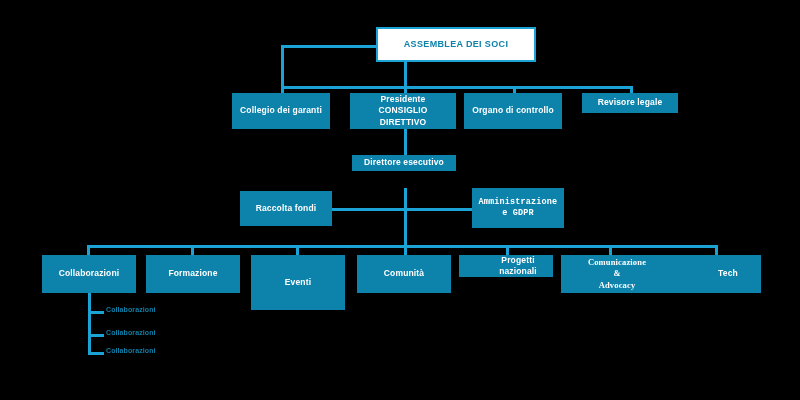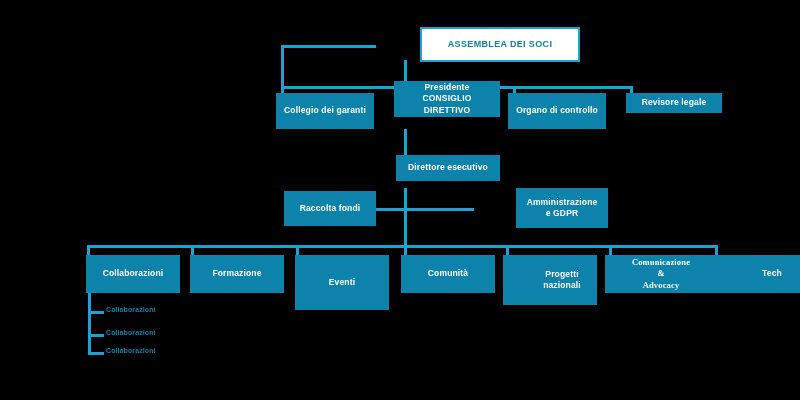--- a/index.html
+++ b/index.html
@@ -27,21 +27,20 @@
     display: flex;
     align-items: center;
     justify-content: center;
     text-align: center;
     font-weight: bold;
     font-size: 8.5px;
     line-height: 1.32;
     letter-spacing: 0.15px;
     padding: 2px 4px;
     z-index: 3;
-    margin-left: 44px;
   }
   .node.root {
     background: #ffffff;
     color: #0d82ab;
     border: 2.5px solid #1ba3d6;
     font-size: 9px;
     letter-spacing: 0.35px;
   }
   .line {
     position: absolute;
@@ -78,51 +77,51 @@
   <div class="line v" style="left:630px; top:86px; height:8px;"></div>
 
   <div class="node root" style="left:376px; top:27px; width:160px; height:35px;">
     <span>ASSEMBLEA DEI SOCI</span>
   </div>
 
   <div class="node" style="left:232px; top:93px; width:98px; height:36px;">
     <span>Collegio dei garanti</span>
   </div>
 
-  <div class="node" style="left:350px; top:81px; width:106px; height:36px;">
+  <div class="node" style="left:350px; top:93px; width:106px; height:36px;">
     <span>
       <span>Presidente</span><br>
       <span>CONSIGLIO DIRETTIVO</span>
     </span>
   </div>
 
   <div class="node" style="left:464px; top:93px; width:98px; height:36px;text-align:center;">
     <span>Organo di controllo</span>
   </div>
 
   <div class="node" style="left:582px; top:93px; width:96px; height:20px;text-align:center;">
     <span>Revisore legale</span>
   </div>
 
   <div class="line v" style="left:404px; top:129px; height:27px;"></div>
 
-  <div class="node" style="left:352px; top:155px; width:104px; height:26px;">
+  <div class="node" style="left:352px; top:155px; width:104px; height:16px;">
     <span>Direttore esecutivo</span>
   </div>
 
   <div class="line v" style="left:404px; top:188px; height:58px;"></div>
 
   <div class="line h" style="left:330px; top:208px; width:76px;"></div>
   <div class="line h" style="left:404px; top:208px; width:70px;"></div>
 
   <div class="node" style="left:240px; top:191px; width:92px; height:35px;">
     <span>Raccolta fondi</span>
   </div>
 
-  <div class="node" style="left:472px; top:188px; width:92px; height:40px;">
+  <div class="node" style="left:472px; top:188px; width:92px; height:40px;font-family:Liberation Mono, monospace;">
     <span>
       <span>Amministrazione</span><br>
       <span>e GDPR</span>
     </span>
   </div>
 
   <div class="line h" style="left:87px; top:245px; width:631px;"></div>
 
   <div class="line v" style="left:87px; top:245px; height:11px;"></div>
   <div class="line v" style="left:191px; top:245px; height:11px;"></div>
@@ -141,21 +140,21 @@
   </div>
 
   <div class="node" style="left:251px; top:255px; width:94px; height:55px;">
     <span>Eventi</span>
   </div>
 
   <div class="node" style="left:357px; top:255px; width:94px; height:38px;">
     <span>Comunità</span>
   </div>
 
-  <div class="node" style="left:459px; top:255px; width:94px; height:50px;padding-left:28px;">
+  <div class="node" style="left:459px; top:255px; width:94px; height:22px;padding-left:28px;">
     <span>Progetti nazionali</span>
   </div>
 
   <div class="node" style="left:561px; top:255px; width:112px; height:38px;font-family:Liberation Serif, serif;">
     <span>
       <span>Comunicazione</span><br>
       <span>&amp;</span><br>
       <span>Advocacy</span>
     </span>
   </div>

